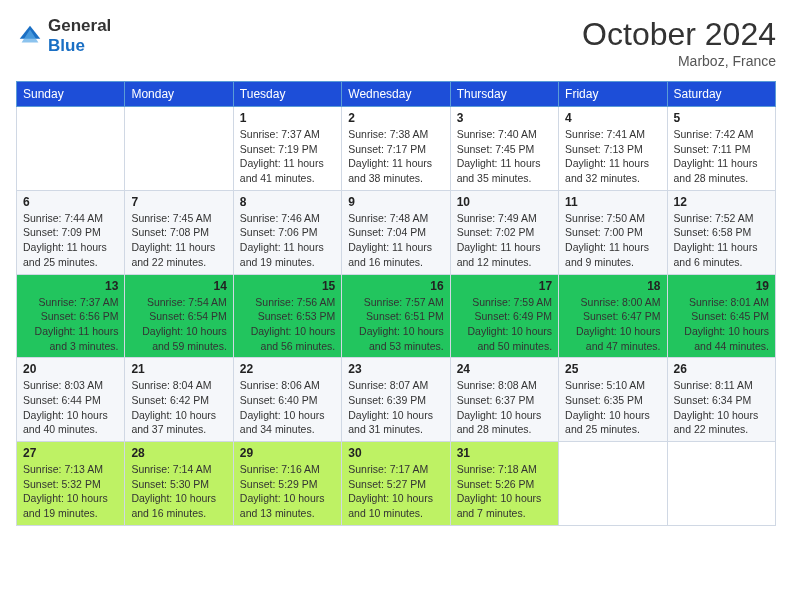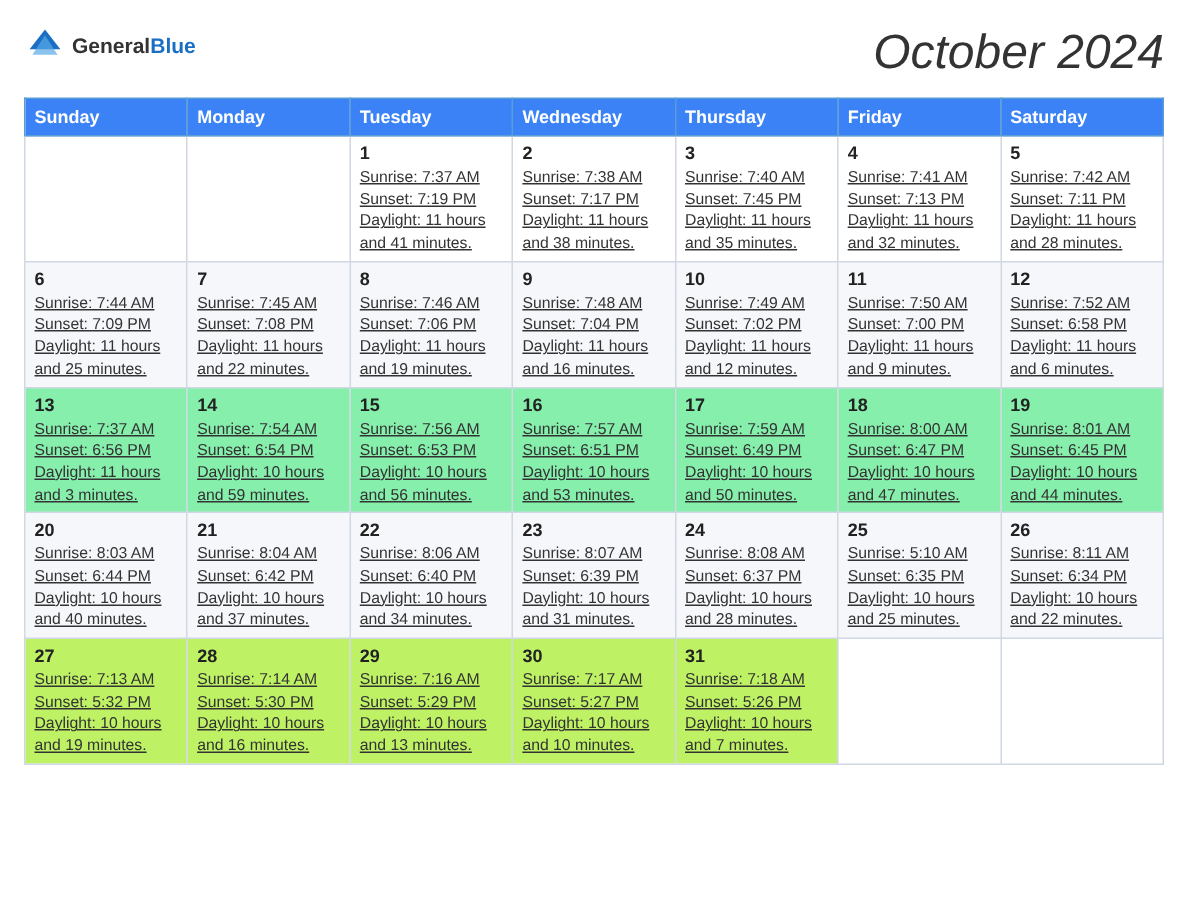--- a/index.html
+++ b/index.html
@@ -16,55 +16,54 @@
       align-items: flex-start;
       margin-bottom: 12px;
     }
     .logo {
       display: flex;
       align-items: center;
       gap: 4px;
     }
     .logo-text {
       display: flex;
-      flex-direction: row;
-      font-size: 14px;
+      flex-direction: column;
+      font-size: 17px;
       font-weight: bold;
       line-height: 1.2;
     }
     .logo-text .general { color: #333; }
     .logo-text .blue { color: #1a6fc4; }
     .logo-icon {
       width: 28px;
       height: 28px;
     }
     .title-block {
       text-align: right;
-      font-style: italic;
     }
     .month-title {
       font-size: 32px;
       font-weight: normal;
       color: #333;
     }
     .location {
       font-size: 14px;
       color: #555;
     }
     .calendar {
       width: 100%;
       border-collapse: collapse;
       font-size: 11px;
     }
     .calendar th {
-      background-color: #3b82f6;
+      background-color: #1d4ed8;
       color: #fff;
       text-align: left;
       padding: 5px 6px;
-      font-weight: bold;
+      font-weight: normal;
       font-size: 12px;
       border: 1px solid #5a9cd6;
       margin-top: 16px;
     }
     .calendar td {
       border: 1px solid #d0d8e4;
       vertical-align: top;
       padding: 4px 6px;
       width: 107px;
       min-height: 80px;
@@ -77,25 +76,24 @@
       font-weight: bold;
       font-size: 12px;
       color: #222;
       display: block;
       margin-bottom: 2px;
     }
     .day-info {
       color: #333;
       font-size: 10.5px;
       line-height: 1.4;
-      text-decoration: underline;
     }
     .empty { background: #fff !important; }
     tr:nth-child(2) td { background: #fff; }
-    tr:nth-child(3) td { background: #86efac; }
+    tr:nth-child(3) td { background: #22c55e; text-align: right; }
     tr:nth-child(4) td { background: #fff; }
     tr:nth-child(5) td { background: #bef264; }
     tr:nth-child(6) td { background: #fff; }
     tr:nth-child(7) td { background: #f5f7fa; }
   </style>
 </head>
 <body>
 
 <div class="header">
   <div class="logo">
@@ -103,20 +101,21 @@
       <polygon points="15,4 26,18 4,18" fill="#1a6fc4"></polygon>
       <polygon points="15,8 24,22 6,22" fill="#5aaae7" opacity="0.7"></polygon>
     </svg>
     <div class="logo-text">
       <span class="general">General</span>
       <span class="blue">Blue</span>
     </div>
   </div>
   <div class="title-block">
     <div class="month-title">October 2024</div>
+    <div class="location">Marboz, France</div>
   </div>
 </div>
 
 <table class="calendar">
   <thead>
     <tr>
     <th>Sunday</th>
         <th>Monday</th>
         <th>Tuesday</th>
         <th>Wednesday</th>

